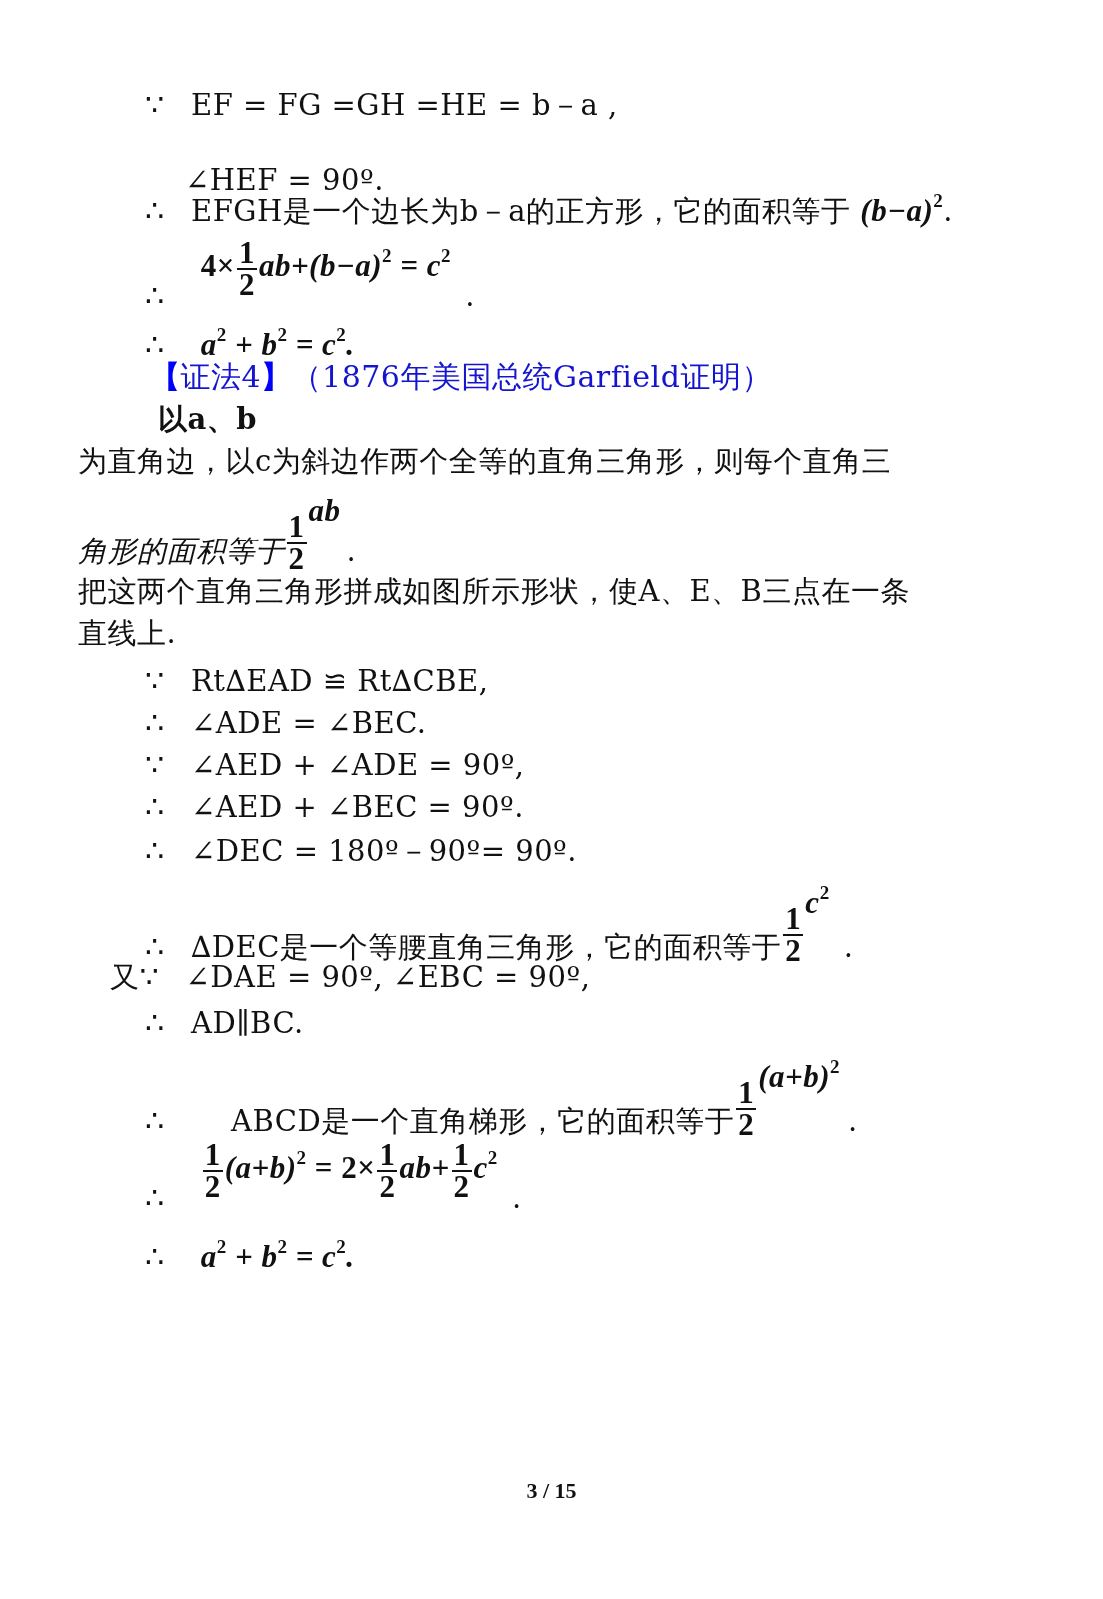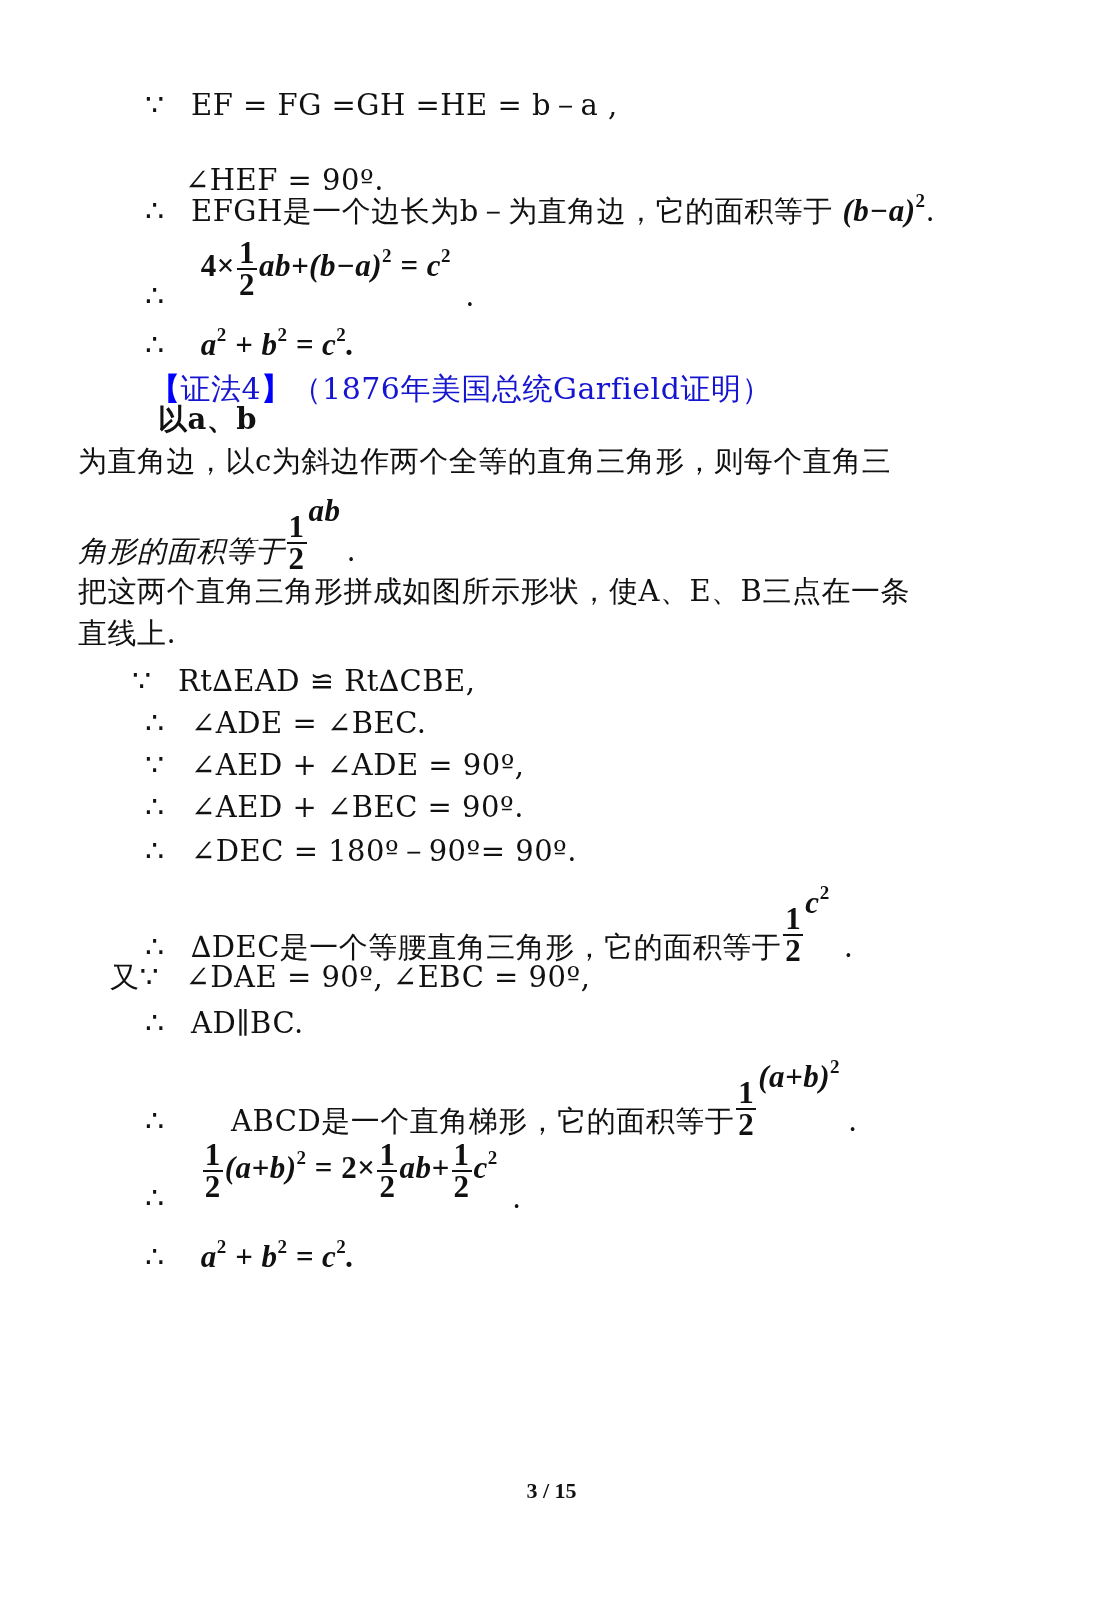--- a/index.html
+++ b/index.html
@@ -6,36 +6,36 @@
   body { width:1103px; height:1599px; position:relative; overflow:hidden;
          font-family:"DejaVu Serif", "Liberation Serif", serif; color:#111; }
   .line { position:absolute; font-size:29px; line-height:34px; white-space:nowrap; letter-spacing:0.5px; }
   .sym { display:inline-block; width:46px; font-size:30px; font-family:"DejaVu Sans", sans-serif; }
   .math { font-family:"Liberation Serif", serif; font-style:italic; font-weight:bold; font-size:31px; }
   .up { font-family:"Liberation Serif", serif; font-weight:bold; font-style:normal; }
   .sup { font-size:19px; vertical-align:14px; font-family:"Liberation Serif", serif; font-weight:bold; font-style:normal; }
   .frac { display:inline-flex; flex-direction:column; align-items:center; vertical-align:middle;
           font-family:"Liberation Serif", serif; font-weight:bold; font-style:normal; font-size:31px; line-height:30px; margin:0 2px; }
   .frac .num { border-bottom:2px solid #111; padding:0 2px; }
-  .heading { color:#1515d0; font-size:30px;margin-top:12px; }
+  .heading { color:#1515d0; font-size:30px; }
   .brk { color:#0000ff; font-weight:bold; }
   .footer { position:absolute; top:1478px; left:0; width:1103px; text-align:center;
             font-family:"Liberation Serif", serif; font-weight:bold; font-size:22px; }
 </style>
 </head>
 <body>
 
 <div class="line" style="top:88px;left:145px;">
   <span class="sym">∵</span><span>EF = FG =GH =HE = b－a ,</span>
 </div>
 <div class="line" style="top:130px;left:185px;margin-top:33px;">
   <span>∠HEF = 90º.</span>
 </div>
 <div class="line" style="top:184px;left:145px;">
-  <span class="sym">∴</span><span>EFGH是一个边长为b－为直角边，它的面积等于</span>
+  <span class="sym">∴</span><span>EFGH是一个边长为b－a的正方形，它的面积等于</span>
   <span class="math">(b−a)</span><span class="sup">2</span><span>.</span>
 </div>
 <div class="line" style="top:238px;left:145px;height:70px;">
   <span class="sym" style="vertical-align:-30px;">∴</span>
   <span class="math">
     <span class="up">4×</span><span class="frac">
         <span class="num">1</span>
         <span>2</span>
       </span><span>ab+(b−a)</span><span class="sup">2</span><span> = c</span><span class="sup">2</span>
   </span>
@@ -54,21 +54,21 @@
 <div class="line" style="top:444px;left:78px;"><span>为直角边，以c为斜边作两个全等的直角三角形，则每个直角三</span></div>
 <div class="line" style="top:494px;left:78px;height:80px;">
   <span style="vertical-align:-34px;font-style:italic;">角形的面积等于</span><span class="frac" style="vertical-align:-10px;">
       <span class="num">1</span>
       <span>2</span>
     </span><span class="math" style="vertical-align:6px;">ab</span><span style="vertical-align:-34px;margin-left:6px;">.</span>
 </div>
 <div class="line" style="top:574px;left:78px;"><span>把这两个直角三角形拼成如图所示形状，使A、E、B三点在一条</span></div>
 <div class="line" style="top:616px;left:78px;"><span>直线上.</span></div>
 
-<div class="line" style="top:664px;left:132px;"><span class="sym">∵</span><span>Rt∆EAD ≌ Rt∆CBE,</span></div>
+<div class="line" style="top:664px;left:145px;"><span class="sym">∵</span><span>Rt∆EAD ≌ Rt∆CBE,</span></div>
 <div class="line" style="top:706px;left:145px;"><span class="sym">∴</span><span>∠ADE = ∠BEC.</span></div>
 <div class="line" style="top:748px;left:145px;"><span class="sym">∵</span><span>∠AED + ∠ADE = 90º,</span></div>
 <div class="line" style="top:790px;left:145px;"><span class="sym">∴</span><span>∠AED + ∠BEC = 90º.</span></div>
 <div class="line" style="top:834px;left:145px;"><span class="sym">∴</span><span>∠DEC = 180º－90º= 90º.</span></div>
 
 <div class="line" style="top:876px;left:145px;height:80px;">
   <span class="sym" style="vertical-align:-44px;">∴</span><span style="vertical-align:-44px;">∆DEC是一个等腰直角三角形，它的面积等于</span><span class="frac" style="vertical-align:-16px;">
       <span class="num">1</span>
       <span>2</span>
     </span><span class="math">c</span><span class="sup">2</span><span style="vertical-align:-44px;margin-left:14px;">.</span>

